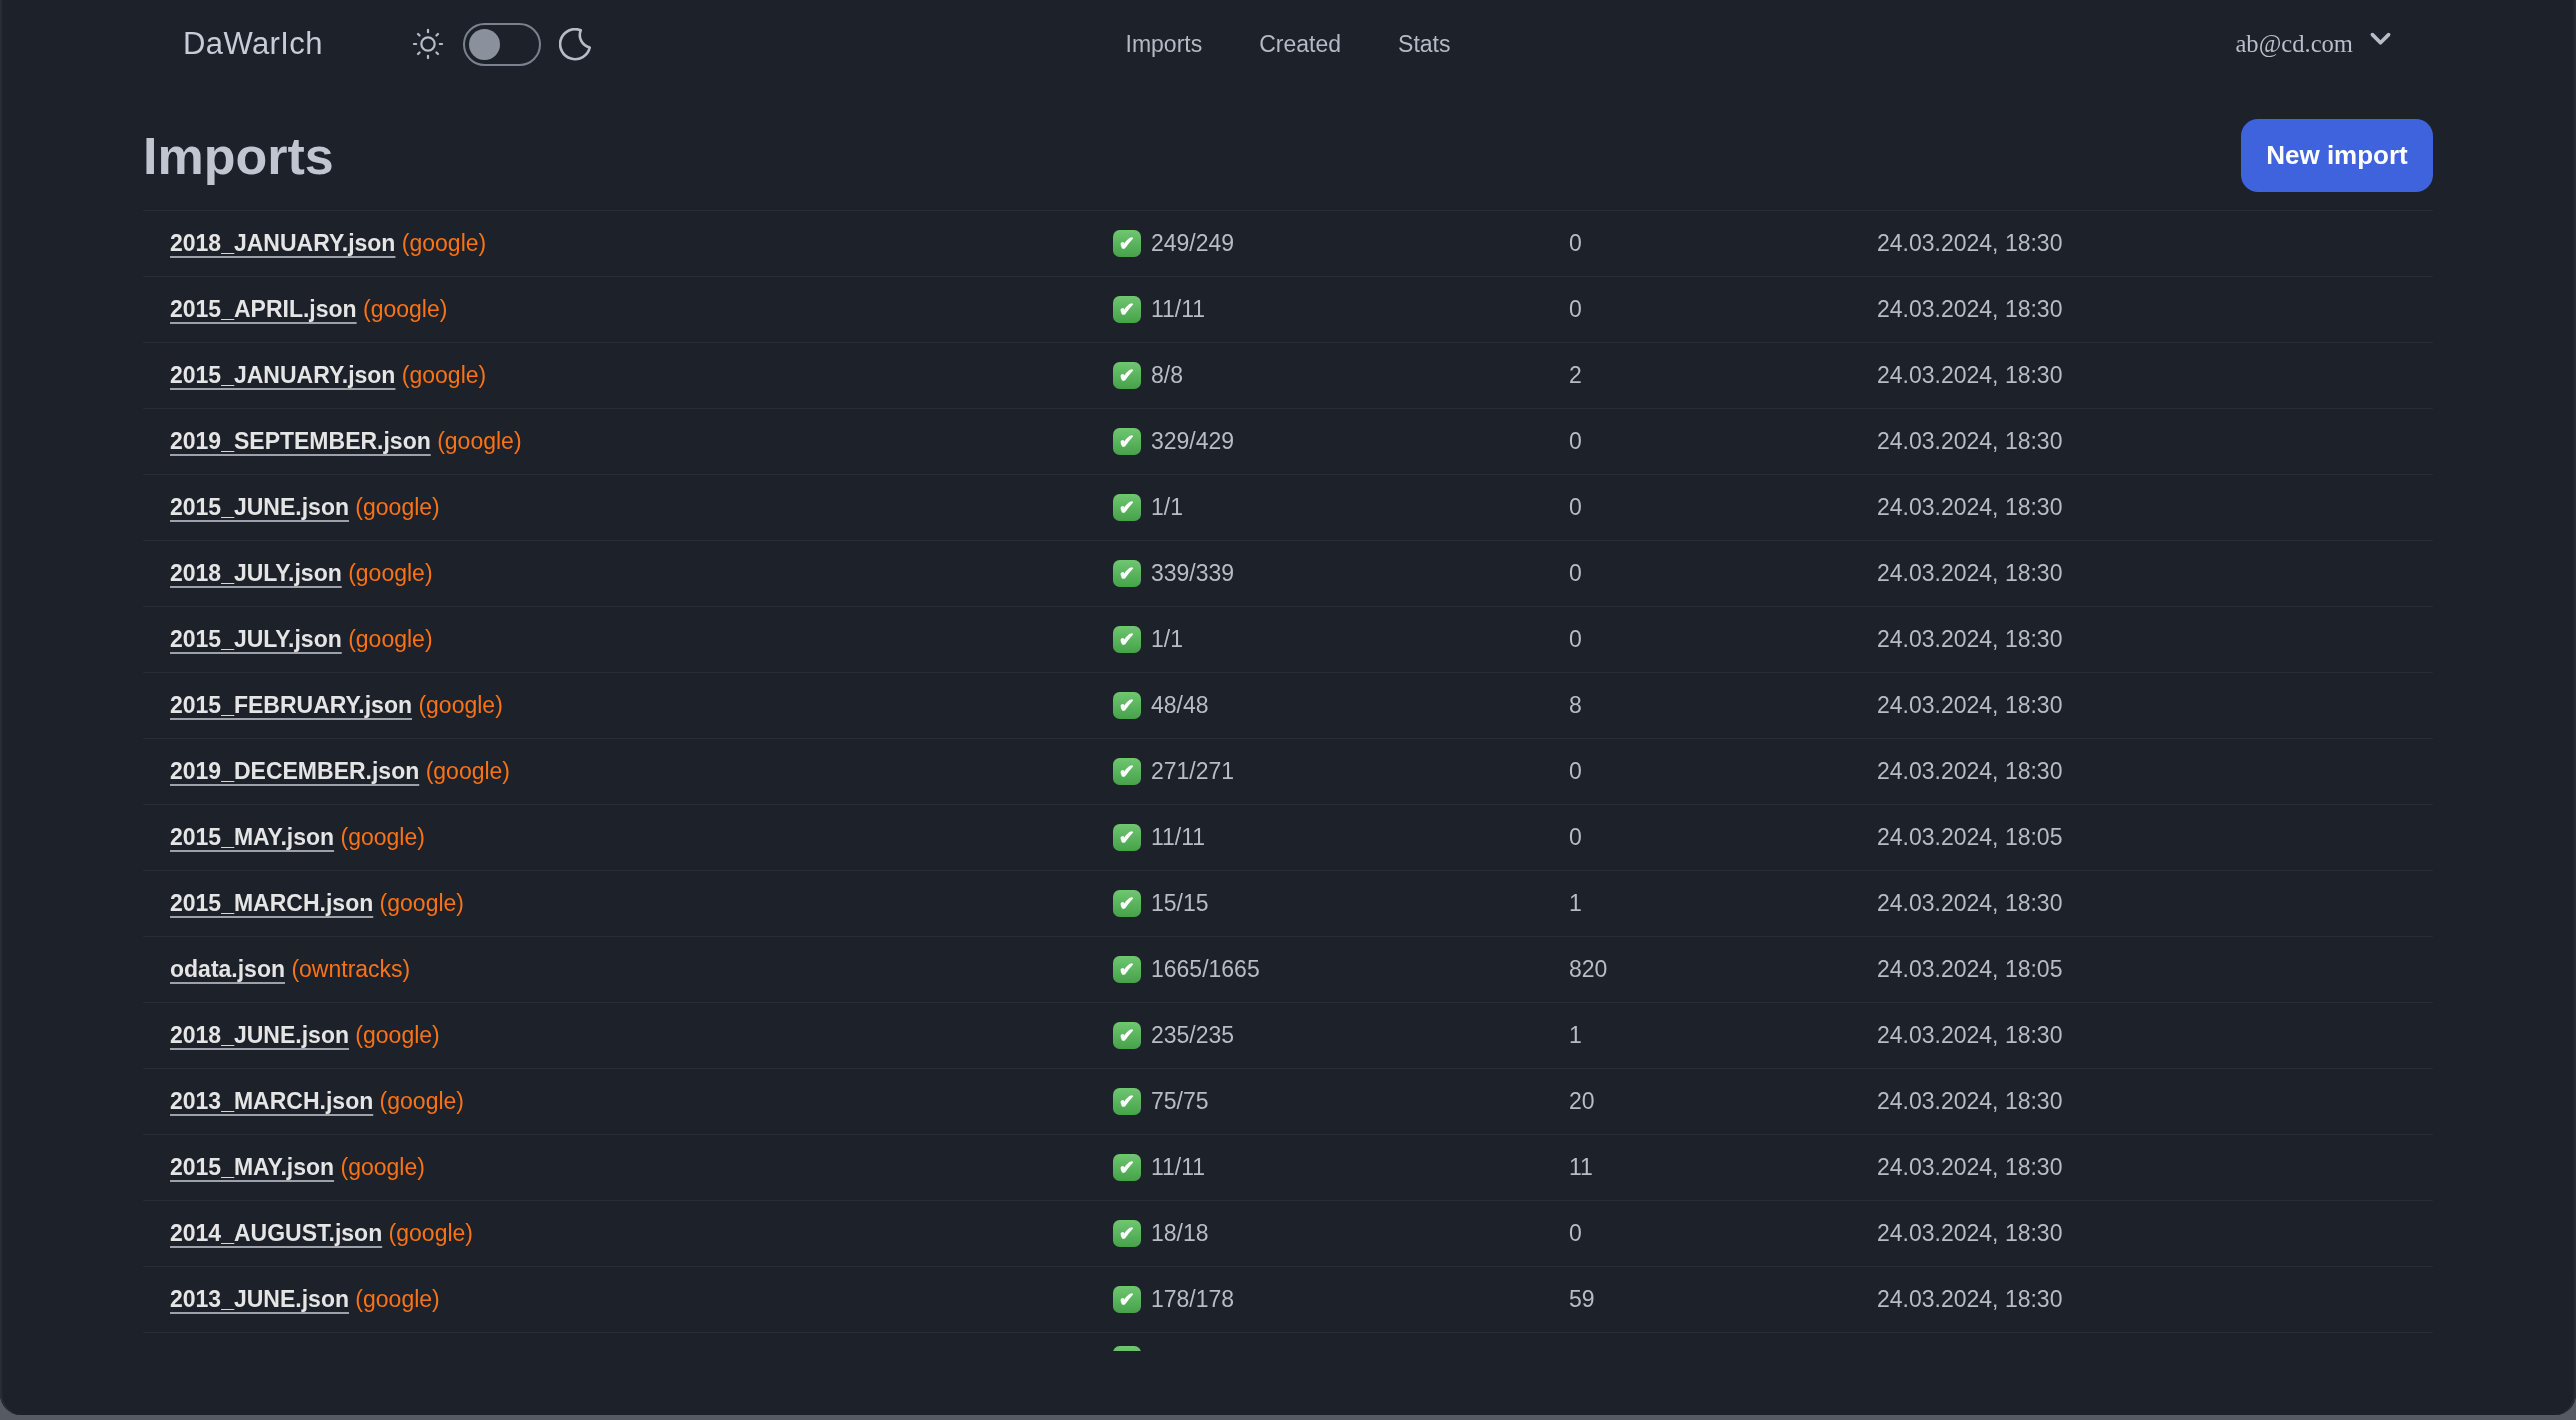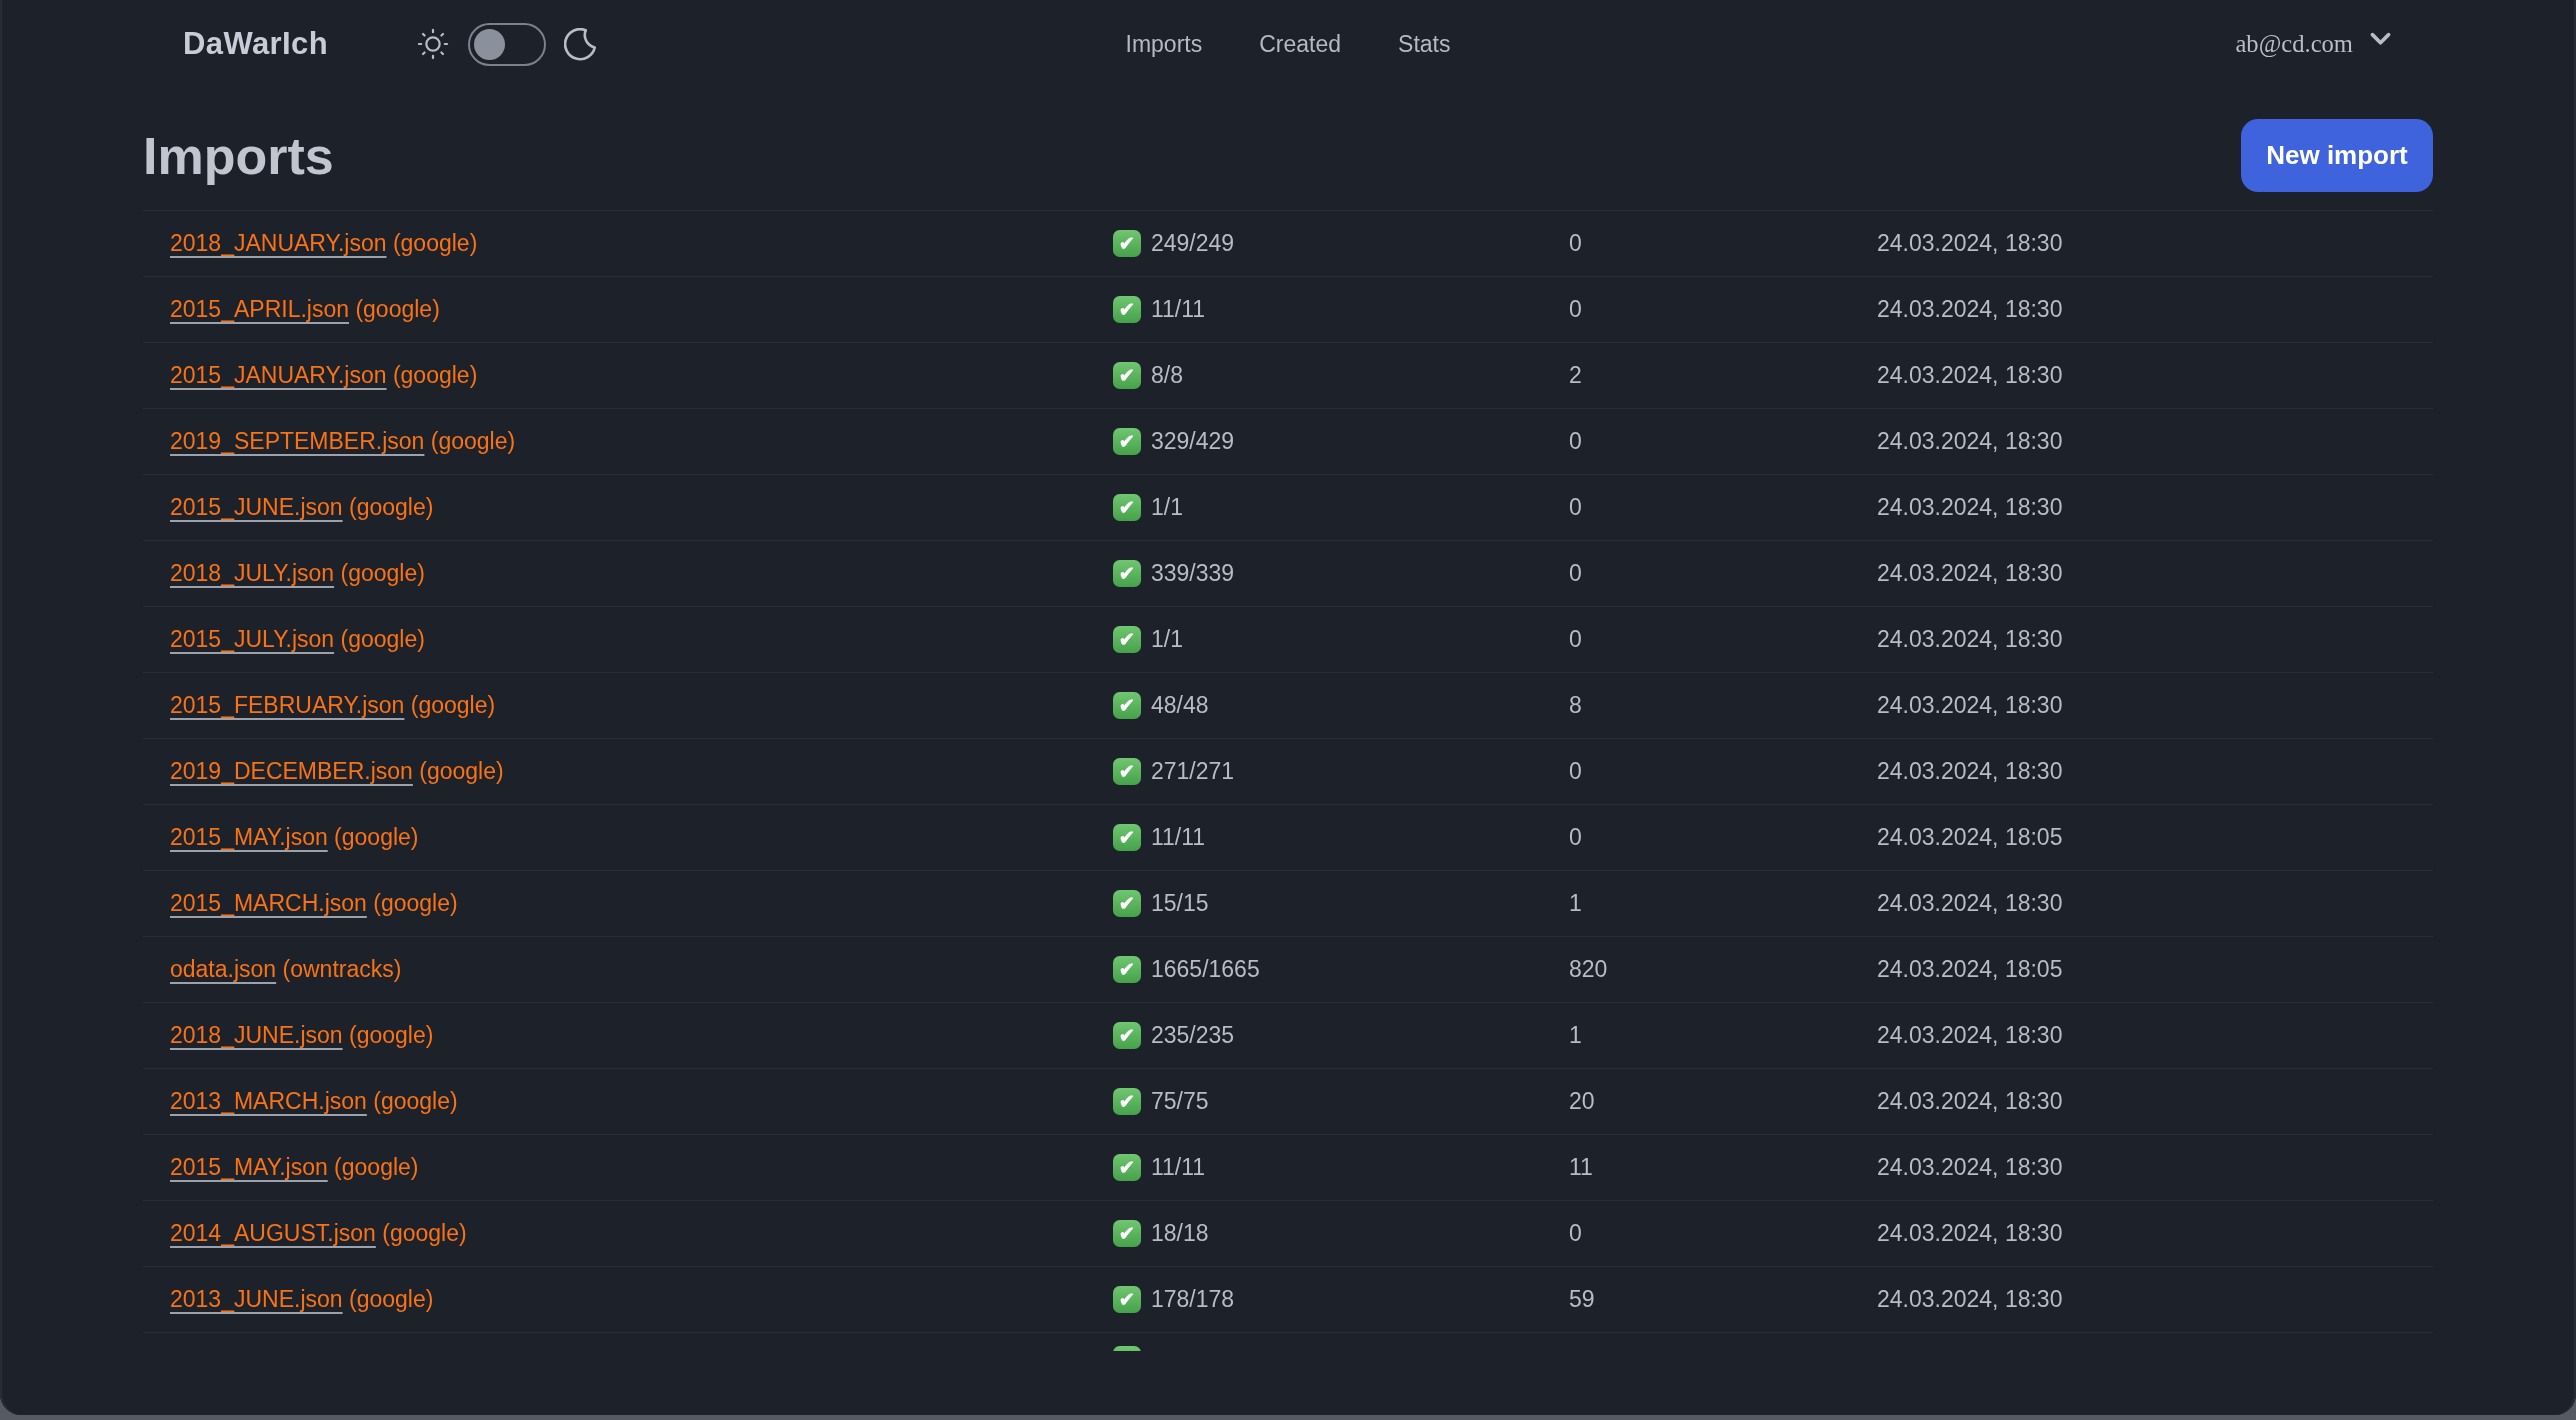--- a/index.html
+++ b/index.html
@@ -19,21 +19,21 @@
     box-shadow: inset 2.2px 0 0 #272c36, inset -2.2px 0 0 #272c36;
   }
   
   .navbar {
     position:relative;
     height:88px;
     display:flex; align-items:center;
     padding:0 183px;
   }
   .logo {
-    font-size:31px; font-weight:700; color:#c7ccd6; letter-spacing:0.4px;
+    font-size:31px; font-weight:400; color:#c7ccd6; letter-spacing:0.4px;
   }
   .theme-group { display:flex; align-items:center; gap:18px; margin-left:88px; }
   .icon-svg { display:block; }
   .toggle {
     width:78px; height:43px;
     border:2.2px solid #7b818d; border-radius:21.6px;
     display:flex; align-items:center; padding:3.7px;
     background:transparent; cursor:pointer;
   }
   .toggle-knob { width:31px; height:31px; border-radius:50%; background:#8a919d; }
@@ -72,25 +72,26 @@
     padding:10.4px 0 15px 0;
     font-size:20px; font-weight:500; color:#8e939e;
   }
   .thead .cell:first-child, .trow .cell:first-child { padding-left:27px; }
   .trow {
     height:66px;
     border-top:1.5px solid #272c36;
     font-size:23px; color:#b8bcc4;
   }
   .file-link {
-    color:#f97316; cursor:pointer;
+    color:#e5e5e5; cursor:pointer;
     text-decoration:underline;
     text-decoration-color:#9da1aa;
     text-decoration-thickness:1.5px;
     text-underline-offset:5.2px;
+    font-weight:bold;
   }
   .file-source { color:#f97316; }
   .processed-cell { display:flex; align-items:center; gap:10.4px; }
   .check-badge {
     width:27.6px; height:27.6px; flex:none;
     border-radius:6.7px;
     background:linear-gradient(180deg,#70c671 0%,#46a24a 100%);
     display:inline-flex; align-items:center; justify-content:center;
     color:#fff; font-size:19.4px; font-weight:700; line-height:1;
   }

